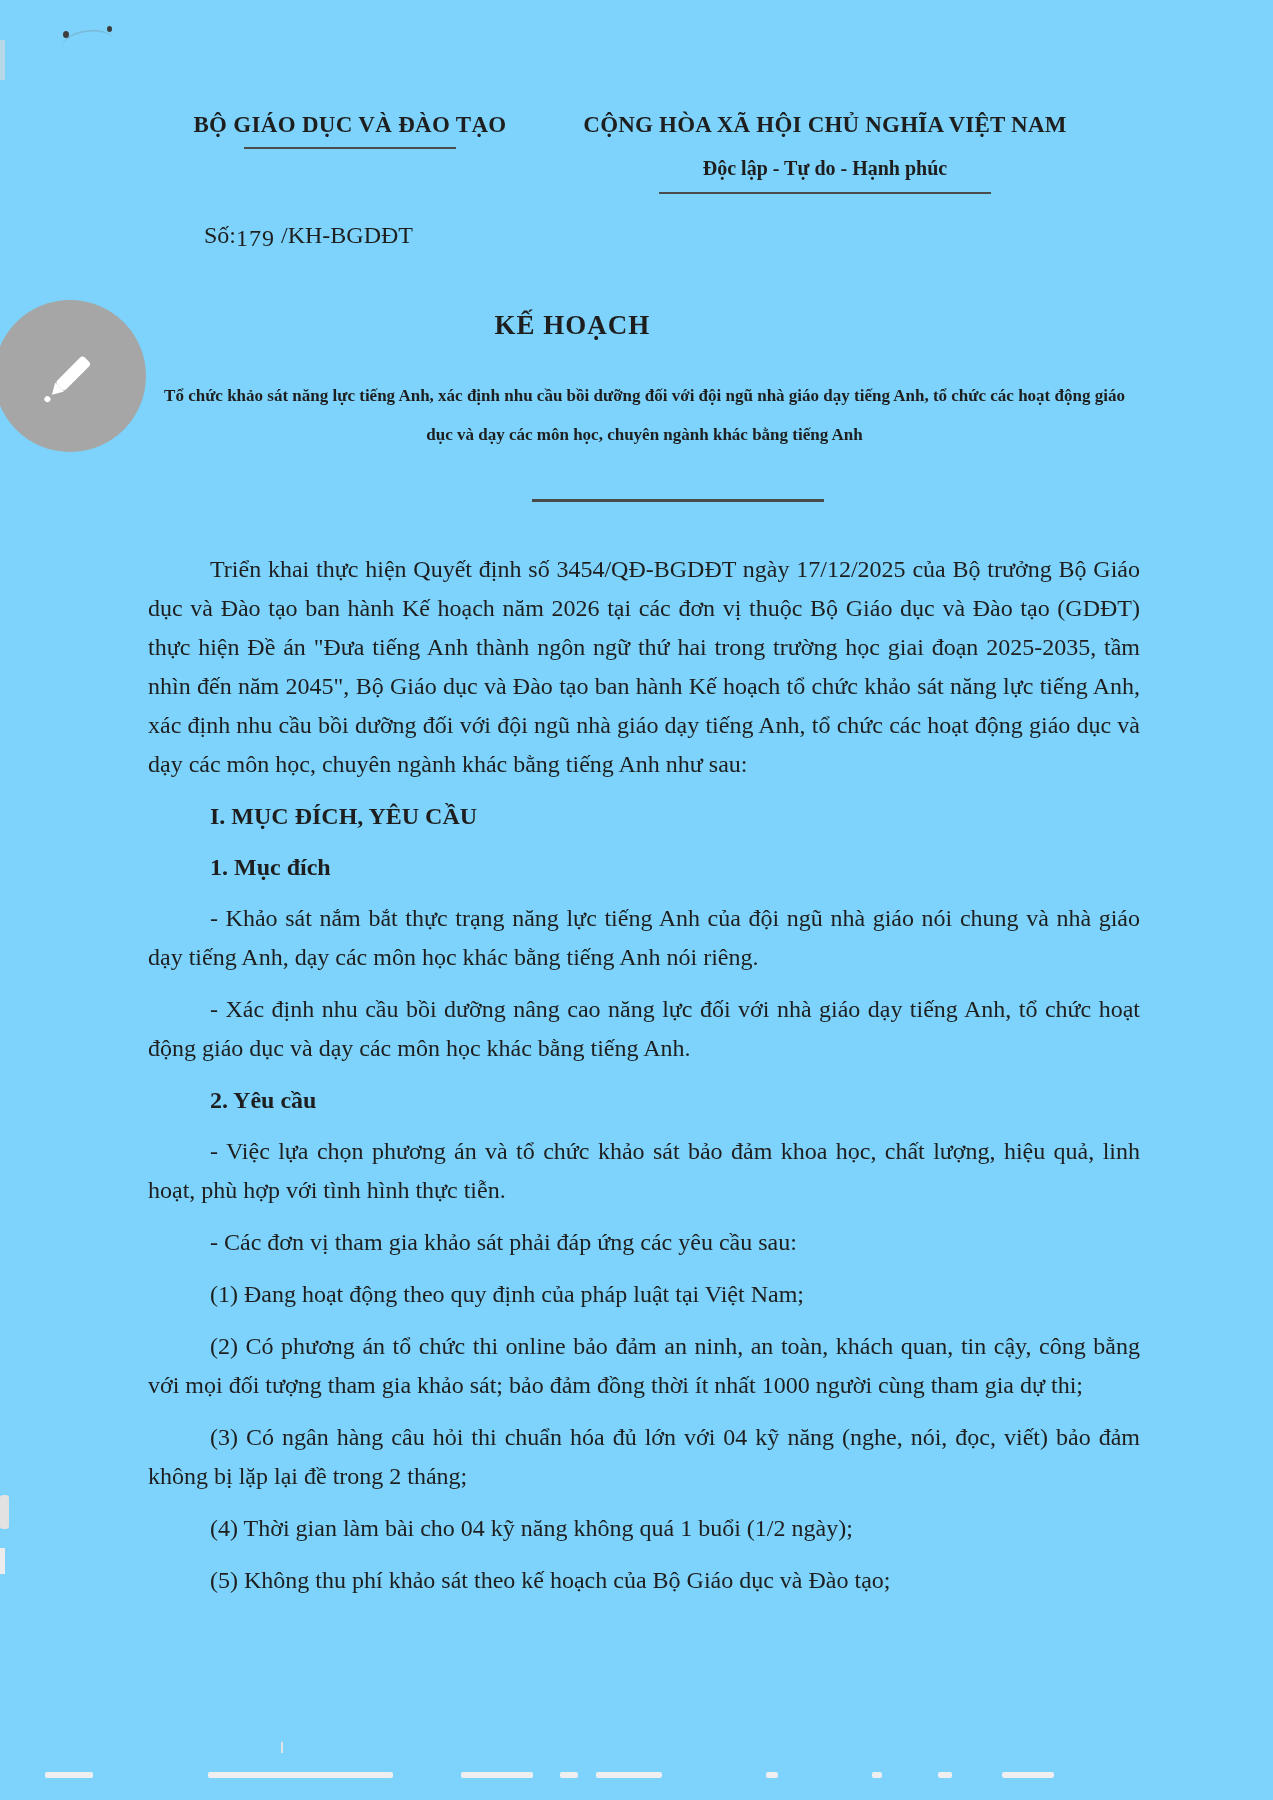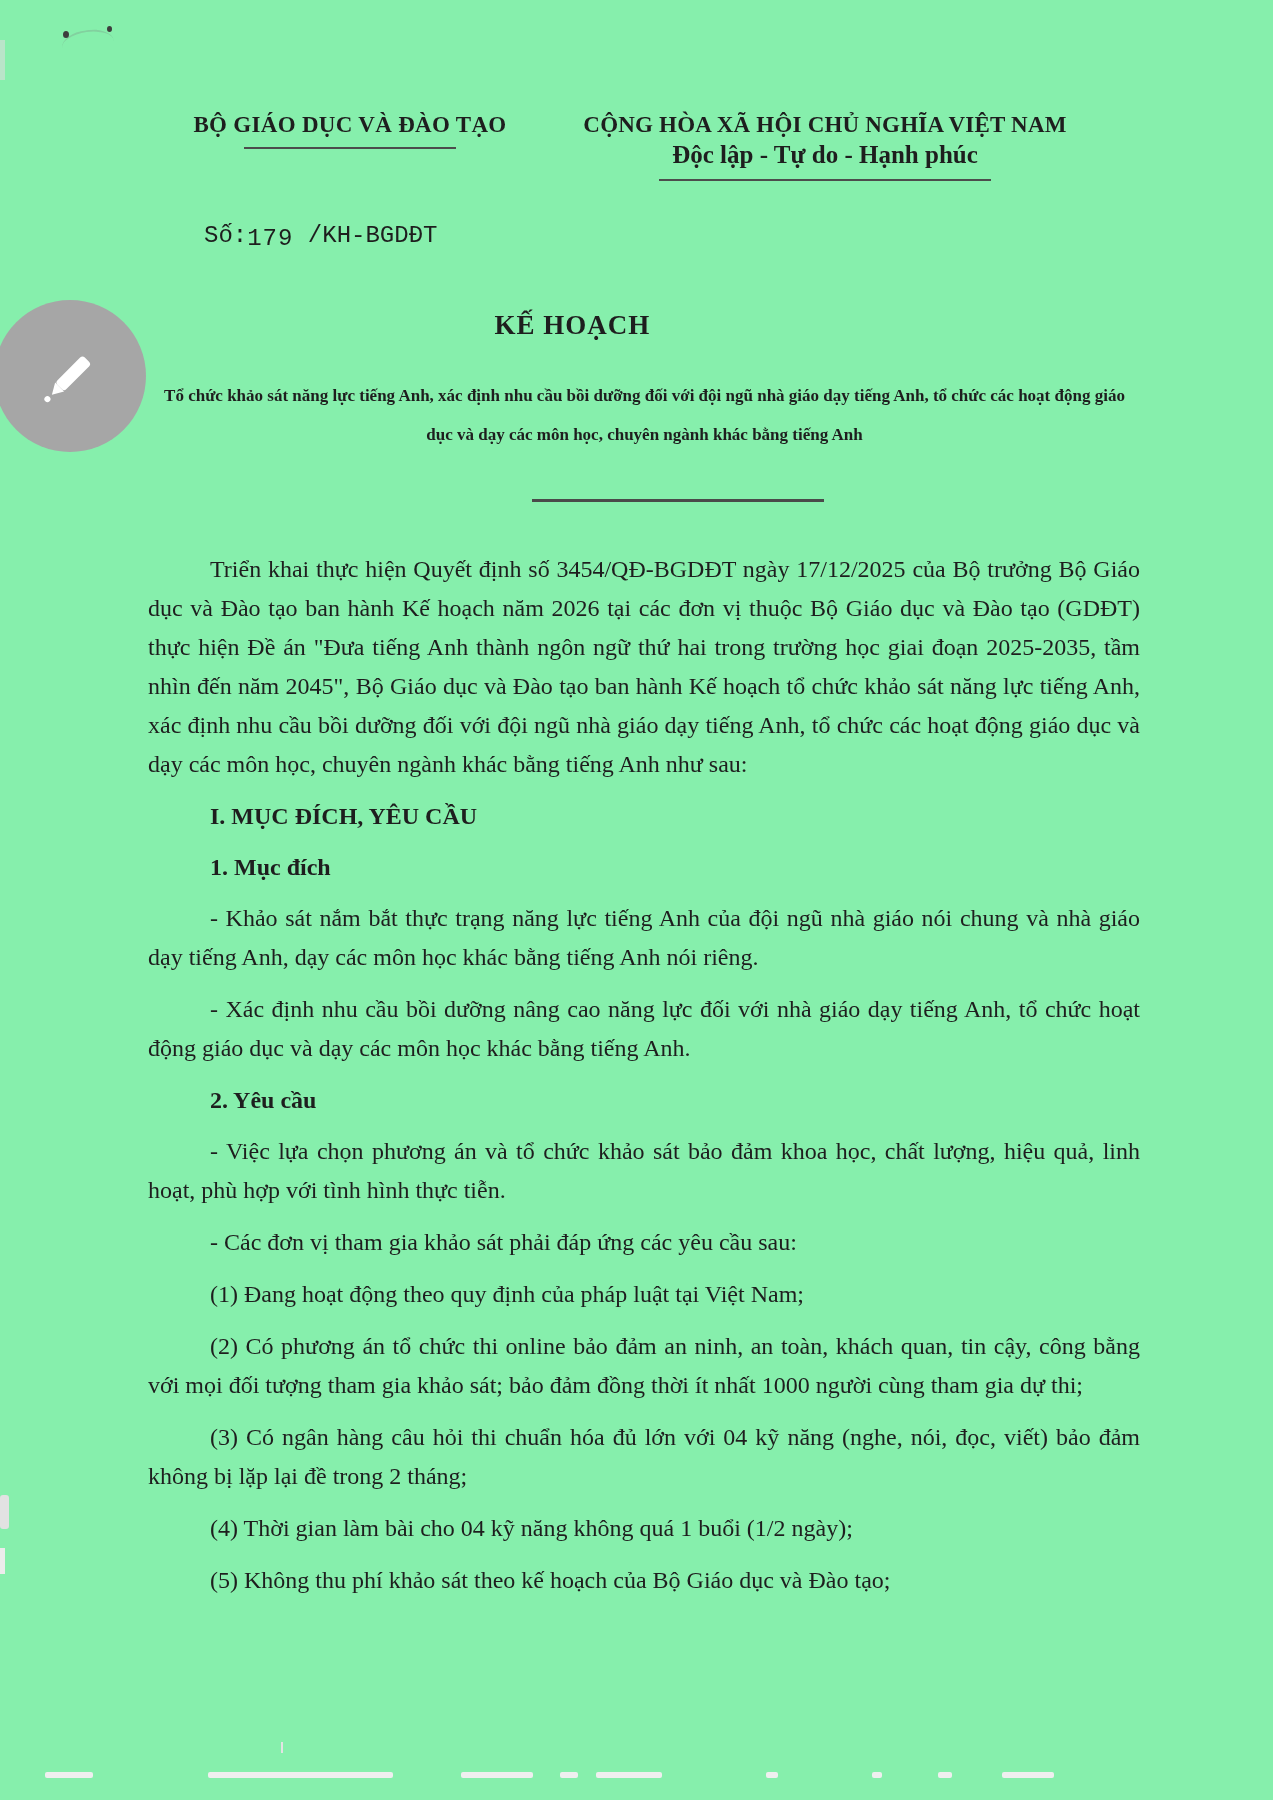--- a/index.html
+++ b/index.html
@@ -1,38 +1,38 @@
 <!DOCTYPE html>
 <html><head>
 <meta charset="utf-8">
 <style>
   html,body{margin:0;padding:0;background:#ffffff;}
   .canvas{
     position:relative;
     width:1273px;height:1800px;
-    background:#86efac;
+    background:#7dd3fc;
     overflow:hidden;
     font-family:"Liberation Serif","DejaVu Serif",serif;
     color:#1e1e1e;
   }
   
   .org-block{
     position:absolute;left:150px;top:110px;width:400px;
     text-align:center;font-weight:bold;font-size:23px;line-height:30px;
     letter-spacing:.3px;
   }
   .org-underline{width:212px;height:2px;background:#4c4c4c;margin:7px auto 0;}
   .national-block{
     position:absolute;left:545px;top:110px;width:560px;text-align:center;
   }
   .national-l1{font-weight:bold;font-size:23px;line-height:30px;letter-spacing:.2px;}
-  .national-l2{font-weight:bold;font-size:25px;line-height:30px;}
+  .national-l2{font-weight:bold;font-size:20px;line-height:30px;margin-top:13px;}
   .national-underline{width:332px;height:2px;background:#4c4c4c;margin:9px auto 0;}
   .doc-number{
-    position:absolute;left:204px;top:222px;font-size:24px;white-space:nowrap;font-family:Liberation Mono, monospace;
+    position:absolute;left:204px;top:222px;font-size:24px;white-space:nowrap;
   }
   .inserted{display:inline-block;font-style:normal;transform:translateY(3px);letter-spacing:1px;}
   .date-line{
     position:absolute;left:580px;top:218px;width:480px;text-align:center;
     font-style:italic;font-size:24px;white-space:nowrap;
   }
   
   .doc-title{
     position:absolute;left:0;top:310px;width:1145px;text-align:center;
     font-weight:bold;font-size:27px;letter-spacing:1px;

